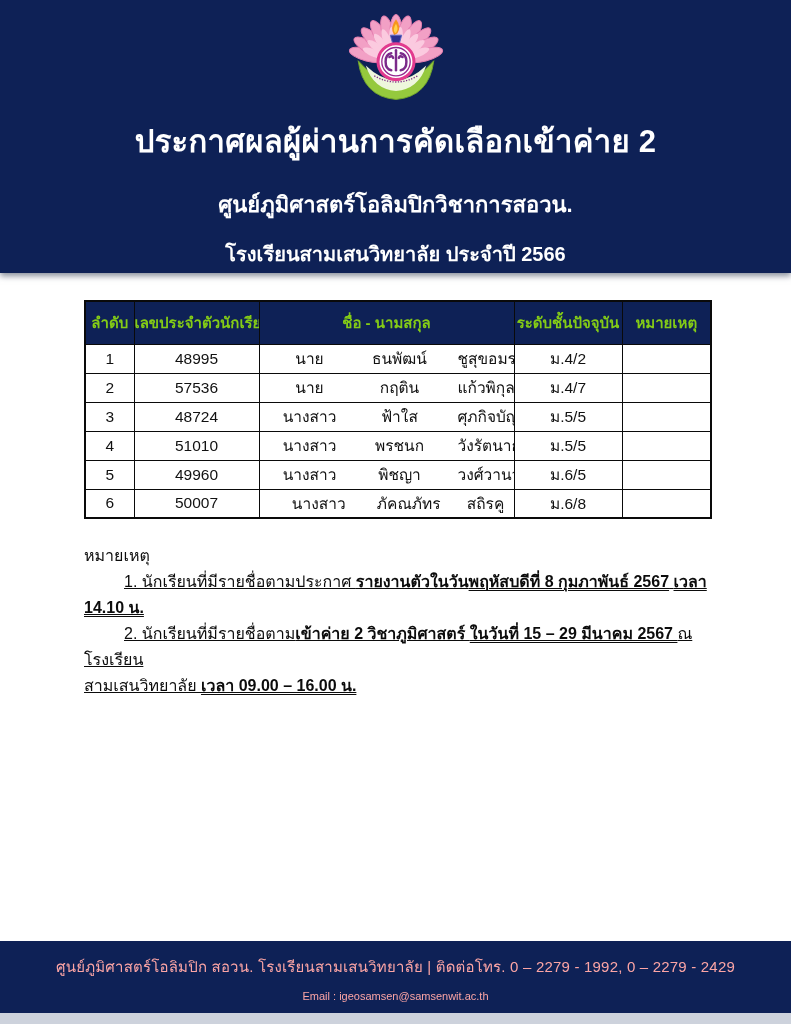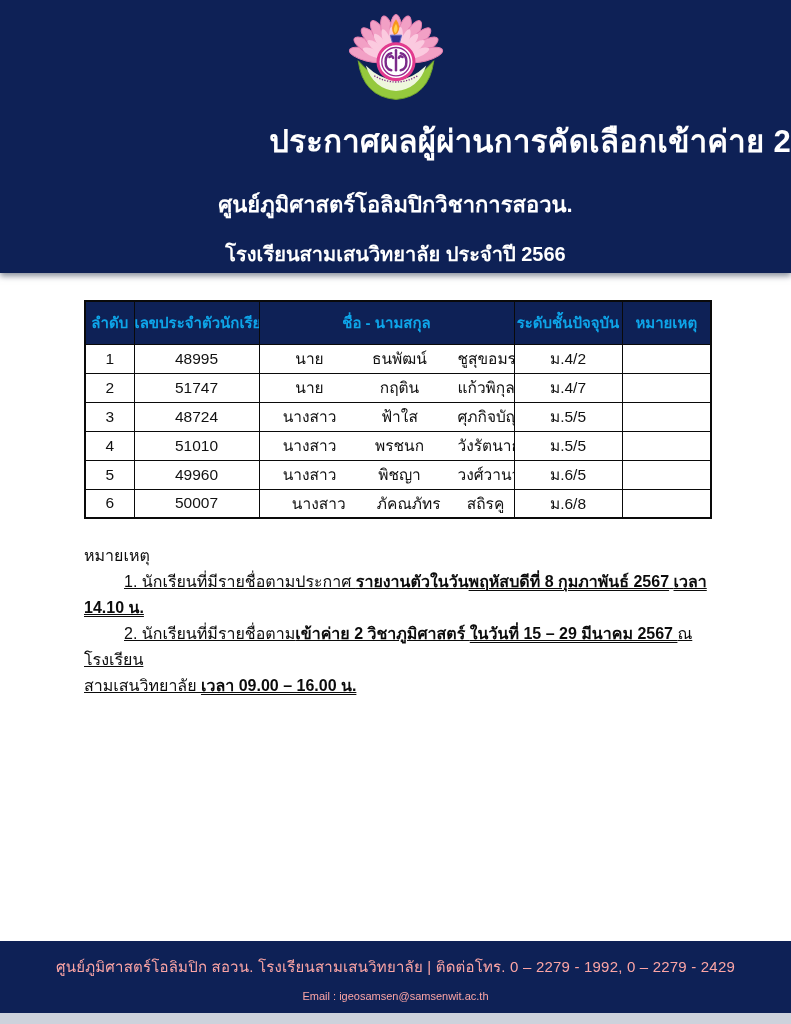--- a/index.html
+++ b/index.html
@@ -27,21 +27,20 @@
   }
   .hero .logo-wrap {
     padding-top: 7px;
     height: 102px;
   }
   .hero h1 {
     margin-top: 14px;
     font-size: 31px;
     font-weight: 700;
     letter-spacing: 0.3px;
-    text-align: right;
   }
   .hero .subtitle {
     margin-top: 21px;
     font-size: 22px;
     font-weight: 600;
   }
   .hero .subline {
     margin-top: 16px;
     font-size: 20px;
     font-weight: 600;
@@ -57,21 +56,21 @@
   }
   table.results th, table.results td {
     border: 1.5px solid #0a0a0a;
     font-size: 15px;
     color: #111;
     overflow: hidden;
     white-space: nowrap;
   }
   table.results th {
     background: #0e2156;
-    color: #0ea5e9;
+    color: #84cc16;
     font-weight: 700;
     height: 43px;
     text-align: center;
   }
   table.results td {
     height: 29px;
     text-align: center;
     font-size: 15.5px;
   }
   col.c-no     { width: 49px; }
@@ -206,21 +205,21 @@
       <tbody>
           <tr>
             <td>1</td>
             <td>48995</td>
             <td class="name-cell"><span class="nm-title">นาย</span><span class="nm-first">ธนพัฒน์</span><span class="nm-last">ชูสุขอมร</span></td>
             <td>ม.4/2</td>
             <td></td>
           </tr>
           <tr>
             <td>2</td>
-            <td>51747</td>
+            <td>57536</td>
             <td class="name-cell"><span class="nm-title">นาย</span><span class="nm-first">กฤติน</span><span class="nm-last">แก้วพิกุล</span></td>
             <td>ม.4/7</td>
             <td></td>
           </tr>
           <tr>
             <td>3</td>
             <td>48724</td>
             <td class="name-cell"><span class="nm-title">นางสาว</span><span class="nm-first">ฟ้าใส</span><span class="nm-last">ศุภกิจบัญชา</span></td>
             <td>ม.5/5</td>
             <td></td>

